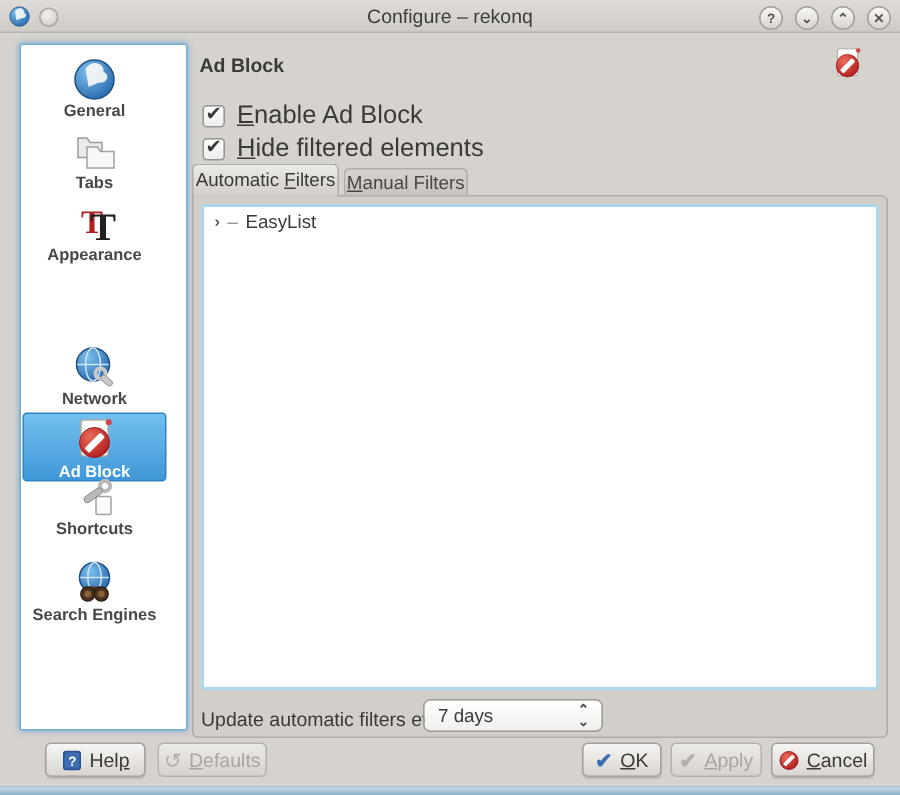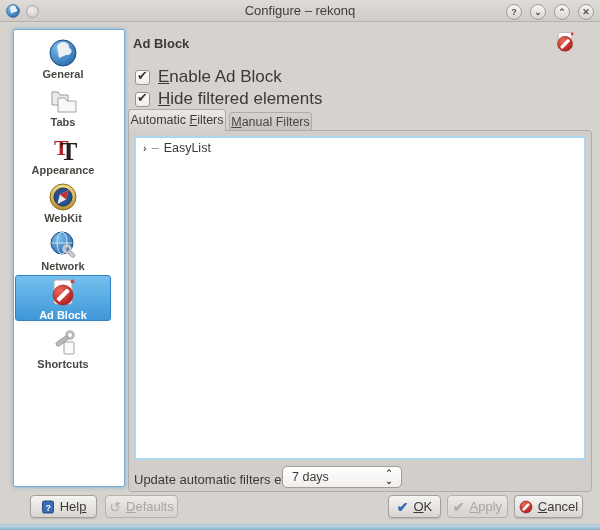--- a/index.html
+++ b/index.html
@@ -28,21 +28,21 @@
   .sidebar { position:absolute; left:13px; top:29px; width:112px; height:458px;
     background:#fff; border:1px solid #77aed6; border-radius:2px;
     box-shadow:0 0 4px rgba(90,160,210,.75); }
   .side-item { position:absolute; left:2px; width:94px; height:46px; text-align:center; cursor:default; }
   .side-item .sicon { display:block; margin:2px auto 0; width:32px; height:32px; }
   .side-item .slabel { display:block; font-size:11px; font-weight:bold; color:#4b4844; margin-top:-1px; }
   .side-item.selected { left:1px; width:96px; border-radius:3px;
     background:linear-gradient(#74c0ef,#3f97d8); border:1px solid #2f83c4; }
   .side-item.selected .slabel { color:#fff; }
   .si-0{top:5px} .si-1{top:53px} .si-2{top:101px} .si-3{top:149px}
-  .si-4{top:197px} .si-5{top:245px} .si-6{top:295px} .si-7{top:341px}
+  .si-4{top:197px} .si-5{top:245px} .si-6{top:284px} .si-7{top:341px}
 
   
   .page-title { position:absolute; left:133px; top:36px; font-size:13px; font-weight:bold; }
   .header-icon { position:absolute; left:553px; top:31px; width:24px; height:24px; }
 
   
   .cbrow { position:absolute; left:135px; display:flex; align-items:center; gap:8px; }
   .cb-0{ top:67px } .cb-1{ top:89px }
   .cbbox { width:15px; height:15px; border:1px solid #98948f; border-radius:3px;
     background:linear-gradient(#fefefe,#efedeb); position:relative; }
@@ -148,31 +148,20 @@
   </div>
 
   <div class="side-item si-2">
     <svg class="sicon" viewBox="0 0 32 32">
       <text x="7" y="22" font-family="Liberation Serif, serif" font-size="22" font-weight="bold" fill="#b22222">T</text>
       <text x="13" y="27" font-family="Liberation Serif, serif" font-size="26" font-weight="bold" fill="#23201d">T</text>
     </svg>
     <span class="slabel">Appearance</span>
   </div>
 
-  <div class="side-item si-3">
-    <svg class="sicon" viewBox="0 0 32 32">
-      <circle cx="16" cy="16" r="13" fill="url(#gGold)" stroke="#8e6c1e"></circle>
-      <circle cx="16" cy="16" r="9" fill="#27508f" stroke="#17335e"></circle>
-      <g transform="rotate(38 16 16)">
-        <polygon points="16,7 20,16 16,25 12,16" fill="#e9e9ea"></polygon>
-        <polygon points="16,7 20,16 16,16 12,16" fill="#c23030"></polygon>
-      </g>
-    </svg>
-    <span class="slabel">WebKit</span>
-  </div>
 
   <div class="side-item si-4">
     <svg class="sicon" viewBox="0 0 32 32">
       <circle cx="15" cy="14" r="11" fill="url(#gBlue)" stroke="#1d4f82"></circle>
       <ellipse cx="15" cy="14" rx="5" ry="11" fill="none" stroke="#cfe4f4" stroke-width="1"></ellipse>
       <path d="M4.5 14 h21" stroke="#cfe4f4" stroke-width="1"></path>
       <circle cx="20" cy="20" r="3.4" fill="none" stroke="#c9c9cc" stroke-width="2.6"></circle>
       <rect x="21.5" y="20.5" width="9" height="4" rx="2" transform="rotate(40 22 21)" fill="#c9c9cc" stroke="#8f8f93" stroke-width="0.6"></rect>
     </svg>
     <span class="slabel">Network</span>
@@ -187,20 +176,33 @@
 
   <div class="side-item si-6">
     <svg class="sicon" viewBox="0 0 32 32">
       <rect x="17" y="15" width="10" height="12" rx="1" fill="#fbfbf9" stroke="#a5a19d"></rect>
       <circle cx="23" cy="8" r="3.4" fill="none" stroke="#b9b9bc" stroke-width="2.8"></circle>
       <rect x="8" y="12" width="14" height="4.4" rx="2.2" transform="rotate(-35 15 14)" fill="#b9b9bc" stroke="#85858a" stroke-width="0.6"></rect>
     </svg>
     <span class="slabel">Shortcuts</span>
   </div>
 
+  <div class="side-item si-7">
+    <svg class="sicon" viewBox="0 0 32 32">
+      <circle cx="16" cy="12" r="10" fill="url(#gBlue)" stroke="#1d4f82"></circle>
+      <ellipse cx="16" cy="12" rx="4.5" ry="10" fill="none" stroke="#cfe4f4" stroke-width="1"></ellipse>
+      <path d="M6.5 12 h19" stroke="#cfe4f4" stroke-width="1"></path>
+      <rect x="12" y="18" width="8" height="5" fill="#4c3523"></rect>
+      <circle cx="11.5" cy="23" r="4.6" fill="#4c3523" stroke="#2e1f12"></circle>
+      <circle cx="20.5" cy="23" r="4.6" fill="#4c3523" stroke="#2e1f12"></circle>
+      <circle cx="11.5" cy="23" r="2.2" fill="#8a6134"></circle>
+      <circle cx="20.5" cy="23" r="2.2" fill="#8a6134"></circle>
+    </svg>
+    <span class="slabel">Search Engines</span>
+  </div>
 </div>
 
 <div class="page-title">Ad Block</div>
 <svg class="header-icon" viewBox="0 0 32 32">
   <use href="#adblockPage"></use>
 </svg>
 
 <div class="cbrow cb-0">
   <span class="cbbox">
       <span class="mark">✔</span>

